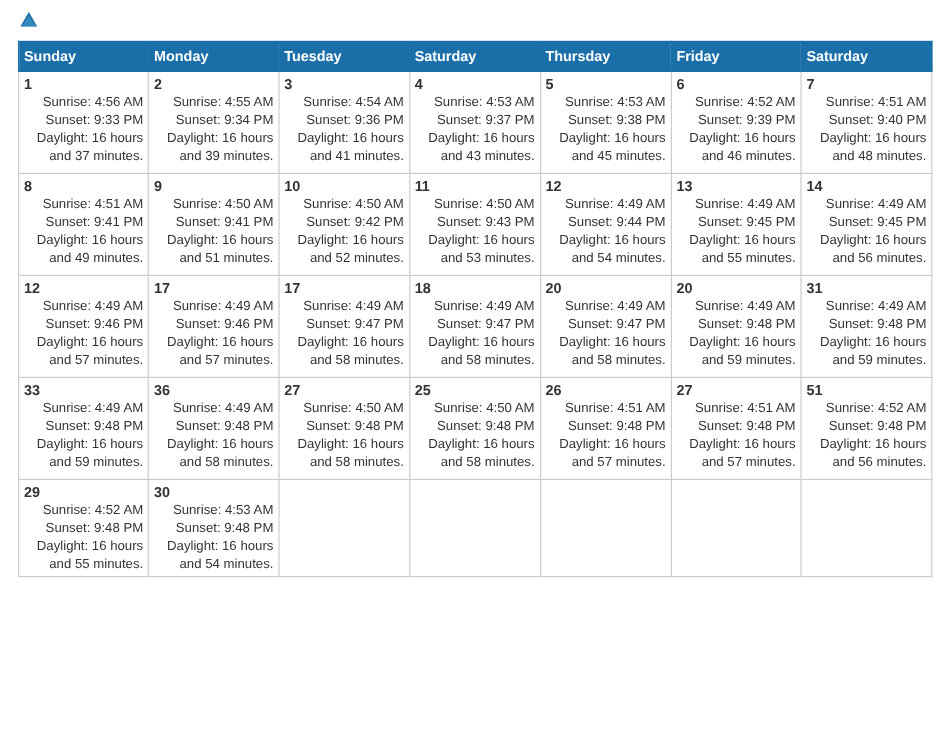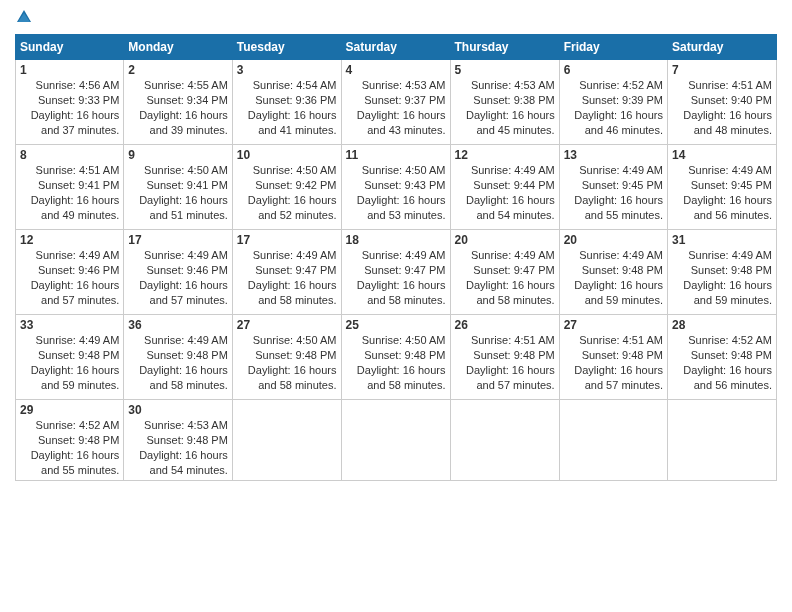--- a/index.html
+++ b/index.html
@@ -244,21 +244,21 @@
           </td>
           <td>
             <span class="day-num">26</span>
             <div class="day-info">Sunrise: 4:51 AM<br>Sunset: 9:48 PM<br>Daylight: 16 hours and 57 minutes.</div>
           </td>
           <td>
             <span class="day-num">27</span>
             <div class="day-info">Sunrise: 4:51 AM<br>Sunset: 9:48 PM<br>Daylight: 16 hours and 57 minutes.</div>
           </td>
           <td>
-            <span class="day-num">28</span>
+            <span class="day-num">51</span>
             <div class="day-info">Sunrise: 4:52 AM<br>Sunset: 9:48 PM<br>Daylight: 16 hours and 56 minutes.</div>
           </td>
         </tr>
         <tr>
           <td>
             <span class="day-num">29</span>
             <div class="day-info">Sunrise: 4:52 AM<br>Sunset: 9:48 PM<br>Daylight: 16 hours and 55 minutes.</div>
           </td>
           <td>
             <span class="day-num">30</span>

